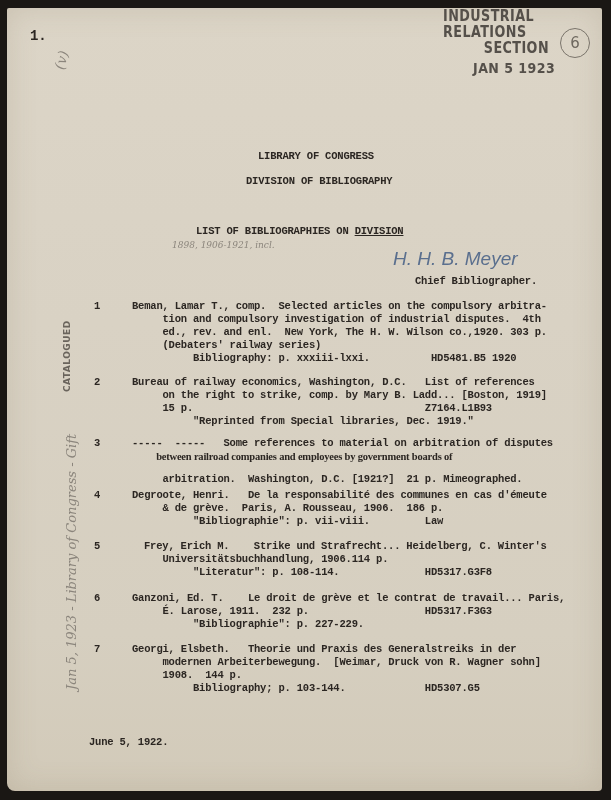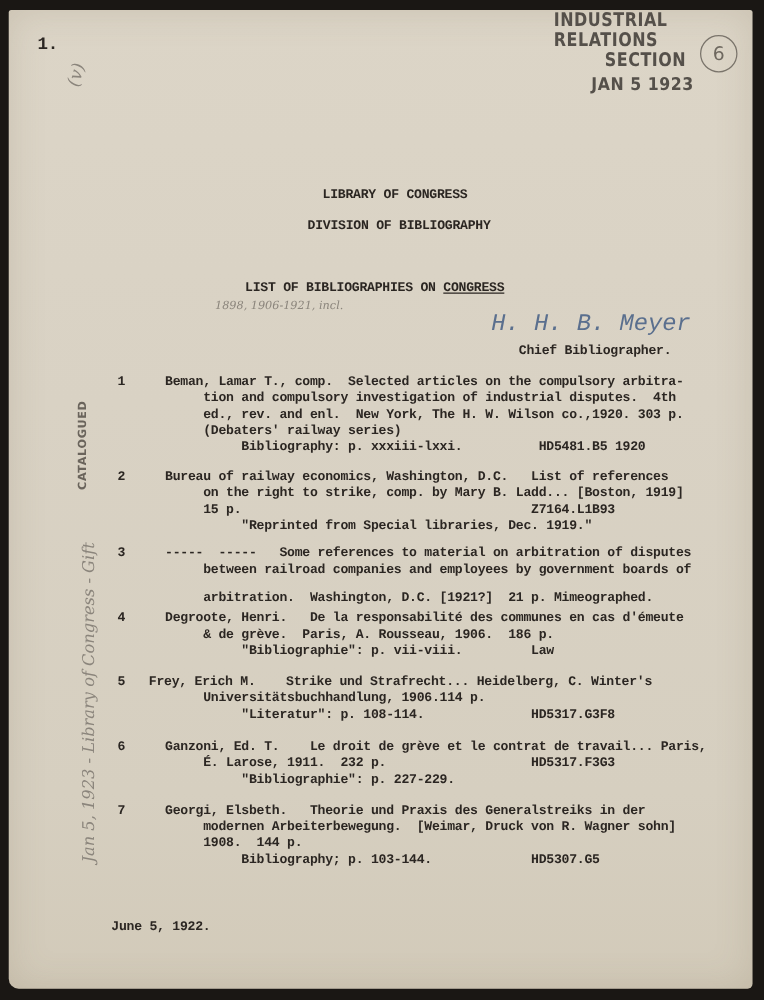--- a/index.html
+++ b/index.html
@@ -40,21 +40,21 @@
     .pencil {
       position: absolute;
       color: #8b857c;
       font-family: "DejaVu Serif", "Liberation Serif", serif;
       font-style: italic;
       white-space: nowrap;
     }
     .ink {
       position: absolute;
       color: #5a6f8e;
-      font-family: Liberation Mono, monospace;
+      font-family: Liberation Sans, sans-serif;
       font-style: italic;
       white-space: nowrap;
     }
     .circle {
       position: absolute;
       border: 1.5px solid #7a746b;
       border-radius: 50%;
       width: 28px; height: 28px;
       display: flex; align-items: center; justify-content: center;
       color: #6e685f;
@@ -82,21 +82,21 @@
 <div class="circle" style="left:560px; top:28px;">6</div>
 
 <div class="type" style="left:30px; top:30px; font-size:14px;">1.</div>
 <div class="pencil" style="left:52px; top:52px; font-size:14px; transform:rotate(-75deg);">(v)</div>
 <div class="stamp vert" style="left:62px; top:392px; font-size:9px; color:#6a645c;">CATALOGUED</div>
 <div class="pencil vert" style="left:64px; top:690px; font-size:13px;">Jan 5, 1923 - Library of Congress - Gift</div>
 
 <div class="type" style="left:258px; top:150px;">LIBRARY OF CONGRESS</div>
 <div class="type" style="left:246px; top:175px;">DIVISION OF BIBLIOGRAPHY</div>
 
-<div class="type" style="left:196px; top:225px;"><span>LIST OF BIBLIOGRAPHIES ON </span><span class="u">CONGRESS</span></div>
+<div class="type" style="left:196px; top:225px;"><span>LIST OF BIBLIOGRAPHIES ON </span><span class="u">DIVISION</span></div>
 <div class="pencil" style="left:172px; top:240px; font-size:9px;">1898, 1906-1921, incl.</div>
 <div class="ink" style="left:393px; top:248px; font-size:19px;">H. H. B. Meyer</div>
 <div class="type" style="left:415px; top:275px;">Chief Bibliographer.</div>
 
 <div>
   <div class="type" style="left:94px; top:300px;">1</div>
   <div class="type" style="left:132px; top:300px;">Beman, Lamar T., comp.  Selected articles on the compulsory arbitra-</div>
   <div class="type" style="left:132px; top:313px;">     tion and compulsory investigation of industrial disputes.  4th</div>
   <div class="type" style="left:132px; top:326px;">     ed., rev. and enl.  New York, The H. W. Wilson co.,1920. 303 p.</div>
   <div class="type" style="left:132px; top:339px;">     (Debaters' railway series)</div>
@@ -107,34 +107,34 @@
   <div class="type" style="left:94px; top:376px;">2</div>
   <div class="type" style="left:132px; top:376px;">Bureau of railway economics, Washington, D.C.   List of references</div>
   <div class="type" style="left:132px; top:389px;">     on the right to strike, comp. by Mary B. Ladd... [Boston, 1919]</div>
   <div class="type" style="left:132px; top:402px;">     15 p.                                      Z7164.L1B93</div>
   <div class="type" style="left:132px; top:415px;">          "Reprinted from Special libraries, Dec. 1919."</div>
 </div>
 
 <div>
   <div class="type" style="left:94px; top:437px;">3</div>
   <div class="type" style="left:132px; top:437px;">-----  -----   Some references to material on arbitration of disputes</div>
-  <div class="type" style="left:132px; top:450px;">     between railroad companies and employees by government boards of</div>
+  <div class="type" style="left:144px; top:450px;font-family:Liberation Serif, serif;">     between railroad companies and employees by government boards of</div>
   <div class="type" style="left:132px; top:463px;margin-top:10px;">     arbitration.  Washington, D.C. [1921?]  21 p. Mimeographed.</div>
 </div>
 
 <div>
   <div class="type" style="left:94px; top:489px;">4</div>
   <div class="type" style="left:132px; top:489px;">Degroote, Henri.   De la responsabilité des communes en cas d'émeute</div>
   <div class="type" style="left:132px; top:502px;">     &amp; de grève.  Paris, A. Rousseau, 1906.  186 p.</div>
   <div class="type" style="left:132px; top:515px;">          "Bibliographie": p. vii-viii.         Law</div>
 </div>
 
 <div>
   <div class="type" style="left:94px; top:540px;">5</div>
-  <div class="type" style="left:119px; top:540px;">Frey, Erich M.    Strike und Strafrecht... Heidelberg, C. Winter's</div>
+  <div class="type" style="left:144px; top:540px;">Frey, Erich M.    Strike und Strafrecht... Heidelberg, C. Winter's</div>
   <div class="type" style="left:132px; top:553px;">     Universitätsbuchhandlung, 1906.114 p.</div>
   <div class="type" style="left:132px; top:566px;">          "Literatur": p. 108-114.              HD5317.G3F8</div>
 </div>
 
 <div>
   <div class="type" style="left:94px; top:592px;">6</div>
   <div class="type" style="left:132px; top:592px;">Ganzoni, Ed. T.    Le droit de grève et le contrat de travail... Paris,</div>
   <div class="type" style="left:132px; top:605px;">     É. Larose, 1911.  232 p.                   HD5317.F3G3</div>
   <div class="type" style="left:132px; top:618px;">          "Bibliographie": p. 227-229.</div>
 </div>

